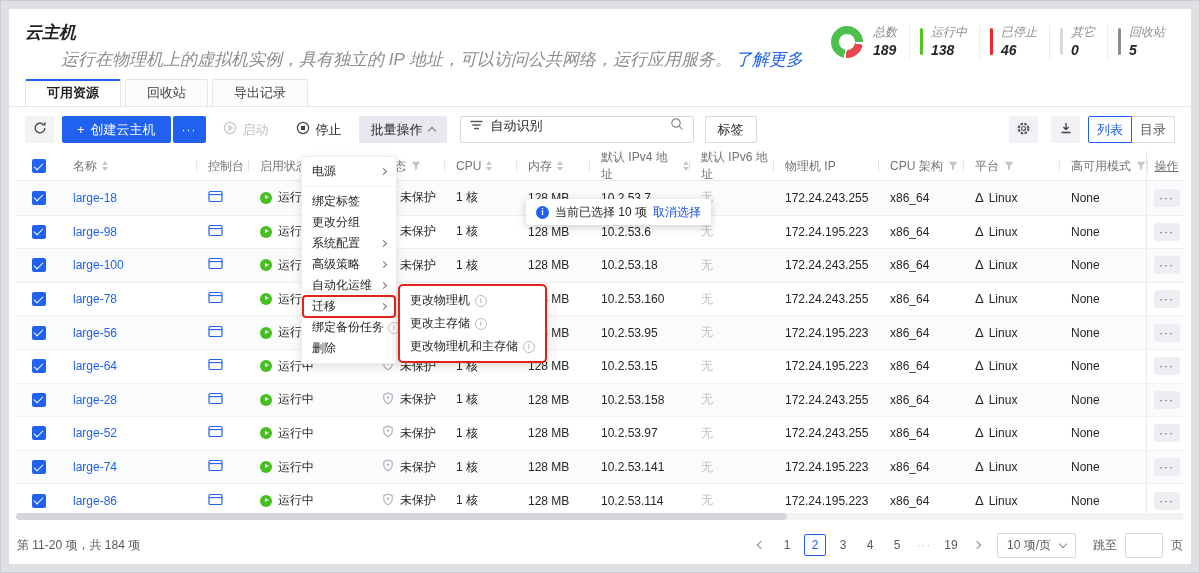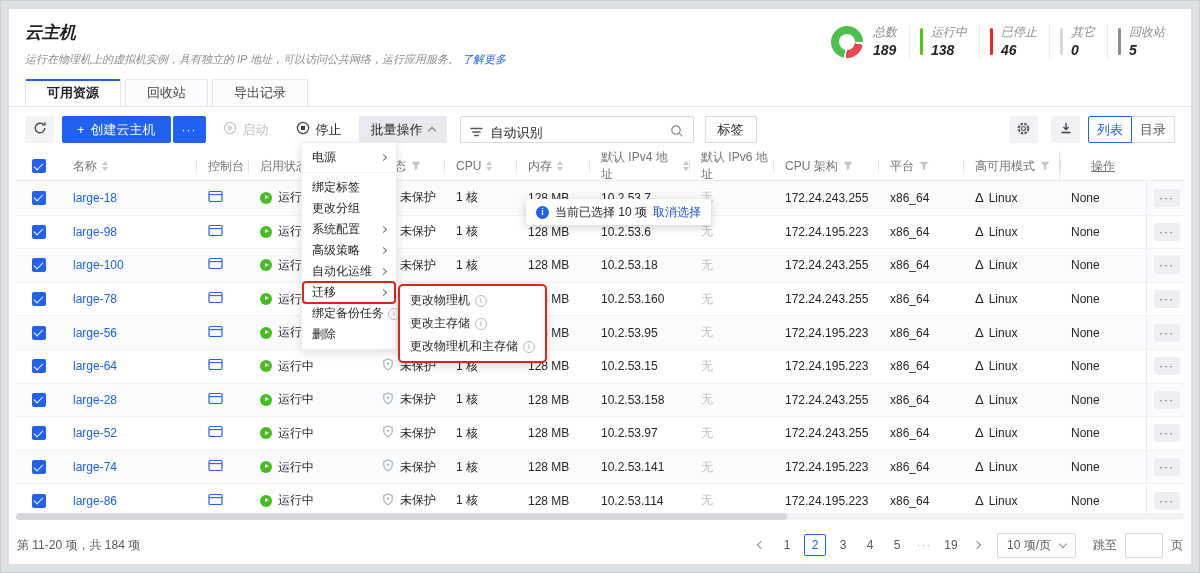--- a/index.html
+++ b/index.html
@@ -3,21 +3,21 @@
 <meta charset="utf-8">
 <style>
   *{margin:0;padding:0;box-sizing:border-box;font-family:"Liberation Sans","DejaVu Sans",sans-serif;}
   html,body{width:1200px;height:573px;overflow:hidden;}
   .frame{width:1200px;height:573px;background:#dee0e3;border:1px solid #c9ccd0;padding:8px;}
   .page{width:100%;height:100%;background:#fff;position:relative;overflow:hidden;}
 
   
   .head{position:relative;padding:13px 16px 0;font-style:italic;}
   .title{font-size:17px;font-weight:bold;color:#1f1f1f;line-height:22px;}
-  .desc{margin-top:7px;font-size:11px;color:#8c8c8c;line-height:17px;}
+  .desc{margin-top:7px;font-size:17px;color:#8c8c8c;line-height:17px;margin-left:36px;}
   .desc a{color:#2161f0;text-decoration:none;margin-left:3px;cursor:pointer;}
   .stats{position:absolute;top:16px;right:26px;display:flex;align-items:center;}
   .donut{width:32px;height:32px;border-radius:50%;position:relative;flex:none;
          background:conic-gradient(from 100deg,#e8484f 0 23%,#fff 23% 25.5%,#4cc04c 25.5% 97.5%,#fff 97.5% 100%);}
   .donut::after{content:'';position:absolute;inset:8px;background:#fff;border-radius:50%;}
   .stat{display:flex;align-items:flex-start;}
   .stat .bar{width:3px;height:27px;border-radius:2px;margin-right:8px;margin-top:3px;}
   .slabel{font-size:12px;color:#8c8c8c;line-height:15px;}
   .svalue{font-size:14px;font-weight:bold;color:#262626;line-height:18px;margin-top:1px;}
   .stat.total{margin-left:10px;}
@@ -33,21 +33,21 @@
   
   .toolbar{display:flex;align-items:center;margin:9px 16px 0;height:27px;}
   .btn{height:27px;font-size:13px;border:none;border-radius:2px;display:inline-flex;align-items:center;gap:6px;
        padding:0 12px;background:transparent;color:#262626;cursor:pointer;white-space:nowrap;}
   .iconbtn{width:29px;justify-content:center;padding:0;background:#f2f3f5;}
   .primary{background:#2161f0;color:#fff;padding:0 15px;margin-left:8px;}
   .more{background:#2161f0;color:#fff;padding:0 9px;margin-left:2px;letter-spacing:1px;font-size:12px;}
   .textbtn{margin-left:7px;padding:0 10px;}
   .disabled{color:#bfbfbf;cursor:default;}
   .graybtn{background:#e7e9ee;margin-left:7px;}
-  .search{width:234px;height:27px;border:1px solid #d9d9d9;border-radius:2px;display:flex;align-items:flex-end;
+  .search{width:234px;height:27px;border:1px solid #d9d9d9;border-radius:2px;display:flex;align-items:flex-start;
           padding:0 9px;margin-left:13px;gap:8px;cursor:text;}
   .smode{font-size:13px;color:#262626;flex:1;}
   .outline{border:1px solid #d9d9d9;background:#fff;margin-left:11px;}
   .tb-right{margin-left:auto;display:flex;align-items:center;}
   .sq{width:29px;height:27px;background:#f0f2f5;border:none;border-radius:2px;display:inline-flex;
       align-items:center;justify-content:center;margin-left:13px;cursor:pointer;}
   .seg{height:27px;min-width:34px;padding:0 8px;font-size:13px;border:1px solid #d9d9d9;background:#fff;
        color:#595959;cursor:pointer;}
   .seg.first{margin-left:8px;border-radius:2px 0 0 2px;}
   .seg.last{margin-left:-1px;border-radius:0 2px 2px 0;}
@@ -102,21 +102,21 @@
   .pg{min-width:20px;height:22px;display:inline-flex;align-items:center;justify-content:center;border-radius:2px;cursor:pointer;}
   .pg.cur{border:1px solid #2161f0;color:#2161f0;min-width:22px;}
   .pg.dots{color:#bfbfbf;letter-spacing:1px;cursor:default;}
   .parrow{display:inline-flex;align-items:center;justify-content:center;width:18px;height:22px;cursor:pointer;}
   .psel{height:25px;border:1px solid #d9d9d9;border-radius:2px;display:flex;align-items:center;gap:9px;
         padding:0 9px;margin-left:4px;cursor:pointer;}
   .jumpwrap{display:flex;align-items:center;gap:8px;margin-left:10px;}
   .jump{width:38px;height:25px;border:1px solid #d9d9d9;border-radius:2px;outline:none;padding:0 4px;font-size:12px;}
 
   
-  .menu{position:absolute;left:292px;top:133px;width:96px;background:#fff;border:1px solid #ebedf0;
+  .menu{position:absolute;left:292px;top:147px;width:96px;background:#fff;border:1px solid #ebedf0;
         box-shadow:0 3px 10px rgba(0,0,0,.13);border-radius:2px;padding:4px 0;z-index:30;}
   .mi{height:21px;display:flex;align-items:center;font-size:12px;color:#262626;padding:0 10px;position:relative;cursor:pointer;white-space:nowrap;}
   .mi .chev{margin-left:auto;width:5px;height:5px;}
   .mi .info{margin-left:4px;}
   .mdiv{height:1px;background:#eef0f2;margin:4px 0;}
   .mi.annotated::after{content:'';position:absolute;inset:-1px 0;border:2px solid #e2231c;border-radius:4px;pointer-events:none;}
   .submenu{position:absolute;left:389px;top:275px;background:#fff;border:2px solid #e2231c;border-radius:5px;
            box-shadow:0 3px 10px rgba(0,0,0,.15);padding:3px 0;z-index:31;}
   .smi{height:23px;display:flex;align-items:center;gap:5px;padding:0 10px;font-size:12px;color:#262626;white-space:nowrap;cursor:pointer;}
   .info{width:12px;height:12px;border-radius:50%;border:1px solid #b9bcc0;color:#9a9ea3;font-size:8px;
@@ -288,20 +288,23 @@
     <span>默认 IPv4 地址</span>
             <span class="sort">
               <i class="su"></i>
               <i class="sd"></i>
             </span>
           </div>
           <div class="th sep">
     <span>默认 IPv6 地址</span>
           </div>
           <div class="th sep">
+    <span>物理机 IP</span>
+          </div>
+          <div class="th sep">
     <span>CPU 架构</span>
             <span class="funnel">
               <svg width="10" height="10" viewBox="0 0 10 10">
                 <path d="M0.5 0.8h9L6.2 4.8v3L3.9 9.2V4.8Z" fill="#c3c6cb"></path>
               </svg>
             </span>
           </div>
           <div class="th sep">
     <span>平台</span>
             <span class="funnel">

